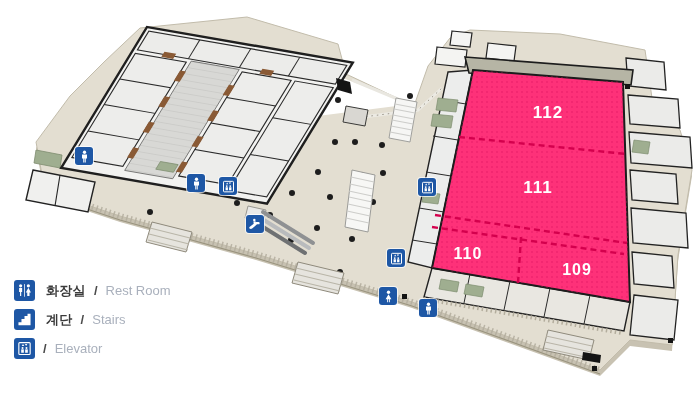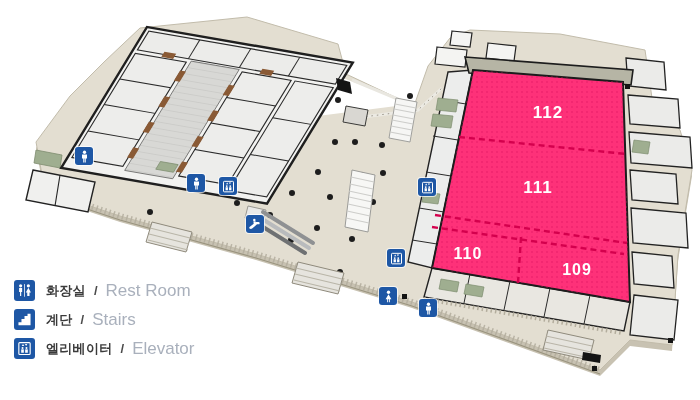--- a/index.html
+++ b/index.html
@@ -13,21 +13,21 @@
   .marker svg{width:15px;height:15px;fill:#ffffff;}
 
   
   .legend{position:absolute;left:14px;top:280px;display:flex;flex-direction:column;gap:8px;}
   .legend-row{display:flex;align-items:center;gap:11px;height:21px;}
   .legend-icon{width:21px;height:21px;background:#1e57a5;border-radius:3px;flex:0 0 21px;
                display:flex;align-items:center;justify-content:center;}
   .legend-icon svg{width:17px;height:17px;fill:#ffffff;}
   .legend-ko{font-weight:bold;color:#3b3b3b;font-size:13px;letter-spacing:.3px;}
   .legend-slash{color:#4a4a4a;font-weight:bold;font-size:13px;margin:0 -3px;}
-  .legend-en{color:#a9b0bc;font-size:17px;}
+  .legend-en{color:#a9b0bc;font-size:13px;}
 
   .hall-label{fill:#ffffff;font-weight:bold;font-family:"Liberation Sans",sans-serif;letter-spacing:1px;}
 </style>
 </head>
 <body>
 
 <div class="stage">
 
   <svg width="0" height="0" style="position:absolute" aria-hidden="true">
     <defs>
@@ -335,18 +335,17 @@
       <span class="legend-ko">계단</span>
       <span class="legend-slash">/</span>
       <span class="legend-en">Stairs</span>
     </div>
     <div class="legend-row">
       <span class="legend-icon">
         <svg viewBox="0 0 18 18">
             <use href="#g-elevator"></use>
           </svg>
       </span>
-      <span class="legend-ko">엘리베이터</span>
       <span class="legend-slash">/</span>
       <span class="legend-en">Elevator</span>
     </div>
   </div>
 </div>
 
 </body></html>

